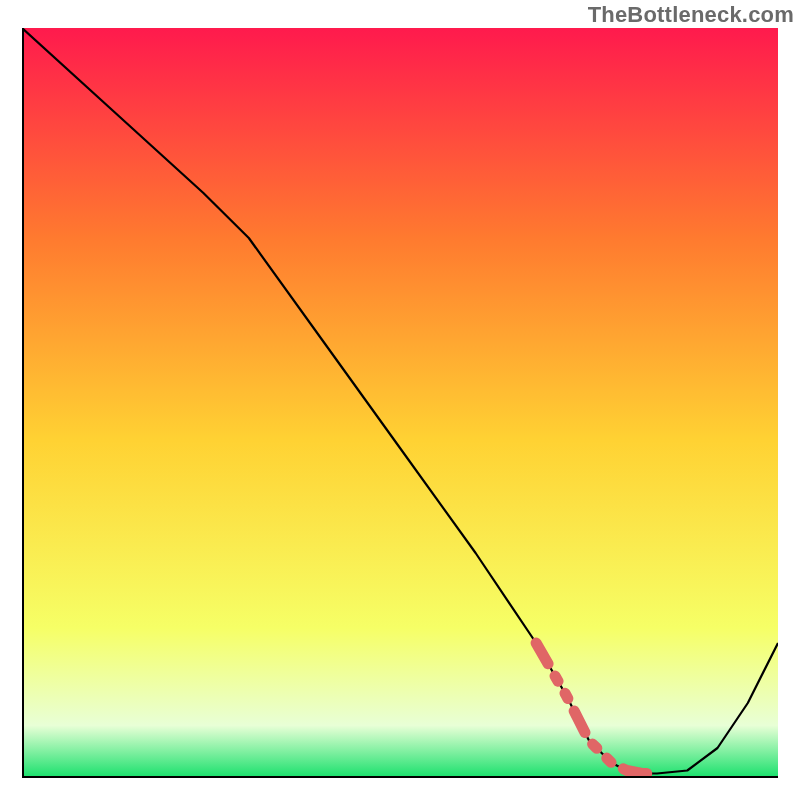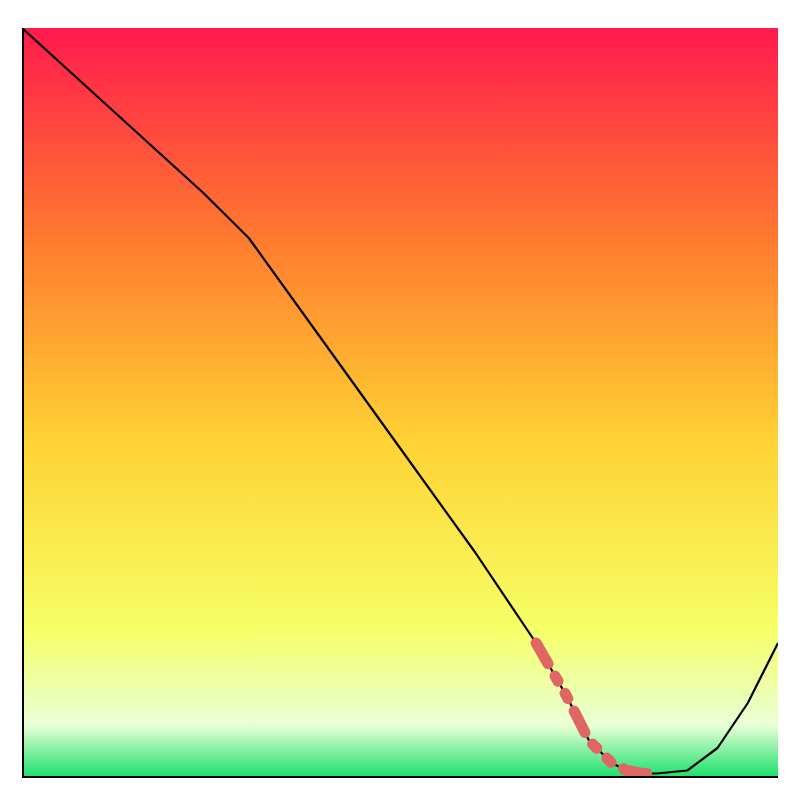--- a/index.html
+++ b/index.html
@@ -45,20 +45,21 @@
     width: 756px;
     height: 750px;
     z-index: 1;
   }
 </style>
 </head>
 <body>
 
 <div class="stage">
 
+  <div class="watermark">TheBottleneck.com</div>
 
   <svg class="plot" viewBox="0 0 756 750" preserveAspectRatio="none">
     <defs>
       <linearGradient id="bg" x1="0" y1="0" x2="0" y2="1">
         <stop offset="0" stop-color="#ff1a4d"></stop>
         <stop offset="0.28" stop-color="#ff7a2f"></stop>
         <stop offset="0.55" stop-color="#ffd233"></stop>
         <stop offset="0.80" stop-color="#f6ff66"></stop>
         <stop offset="0.93" stop-color="#e8ffd6"></stop>
         <stop offset="1" stop-color="#17e06b"></stop>

